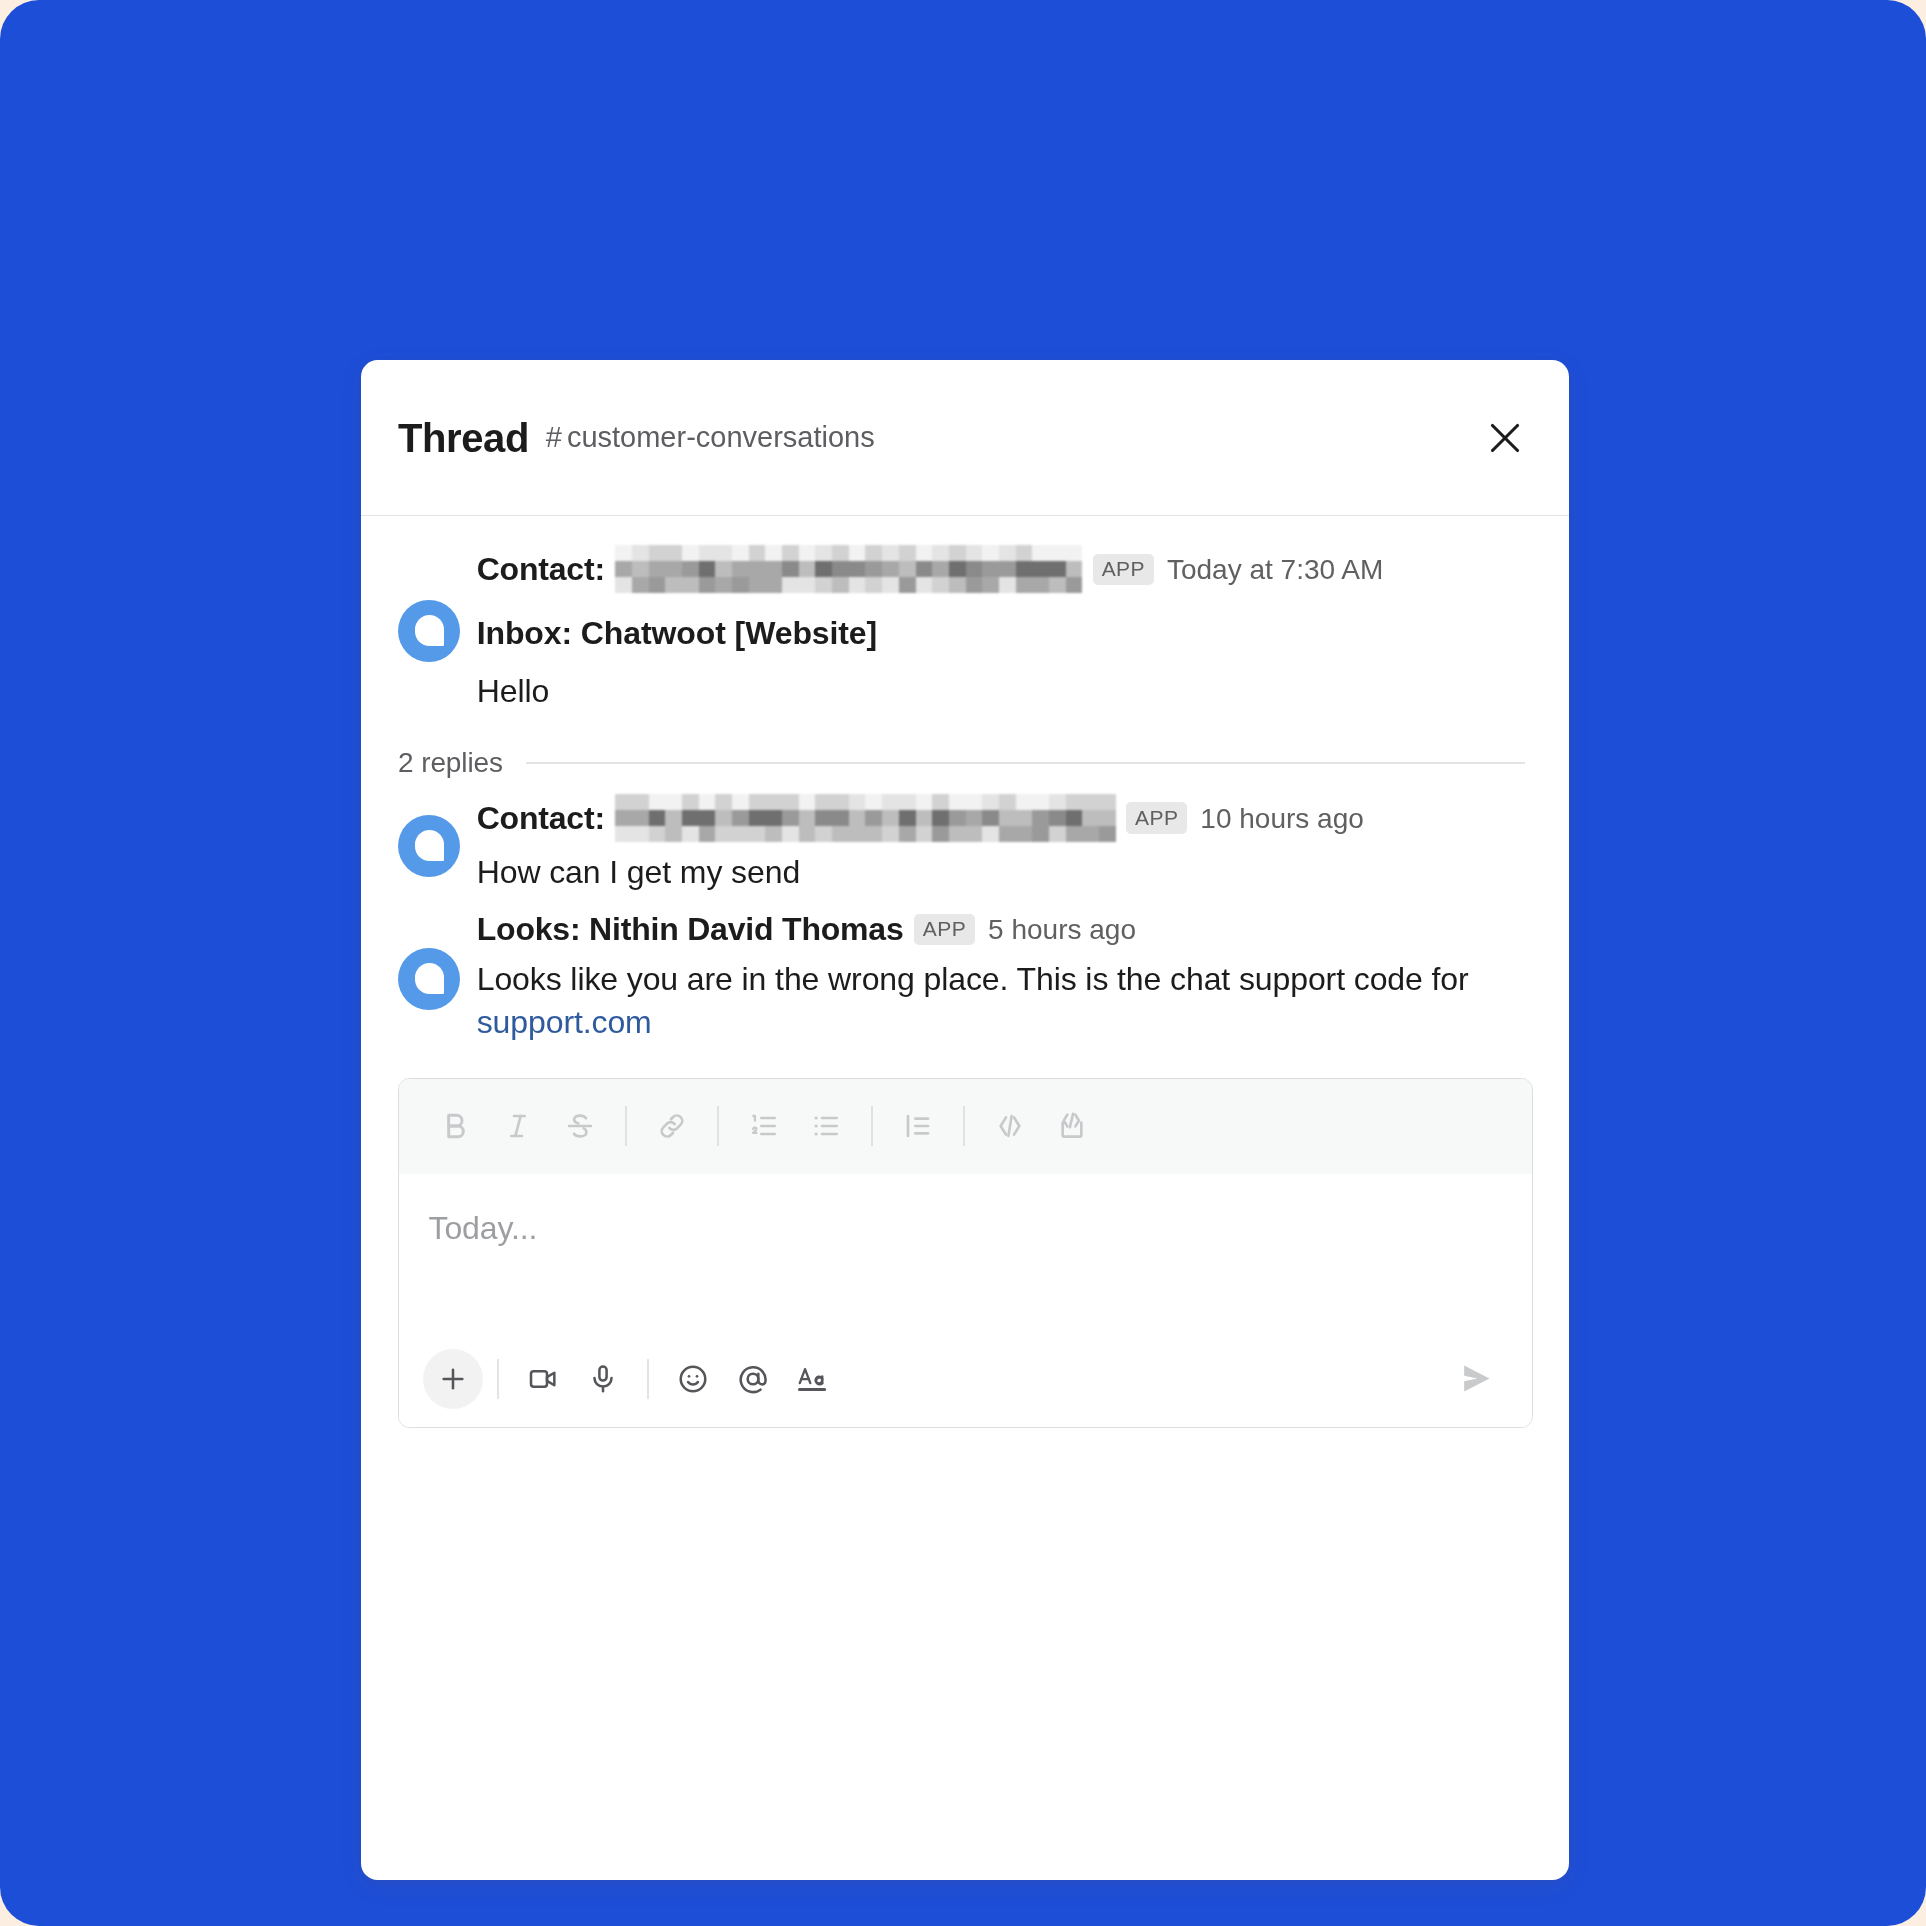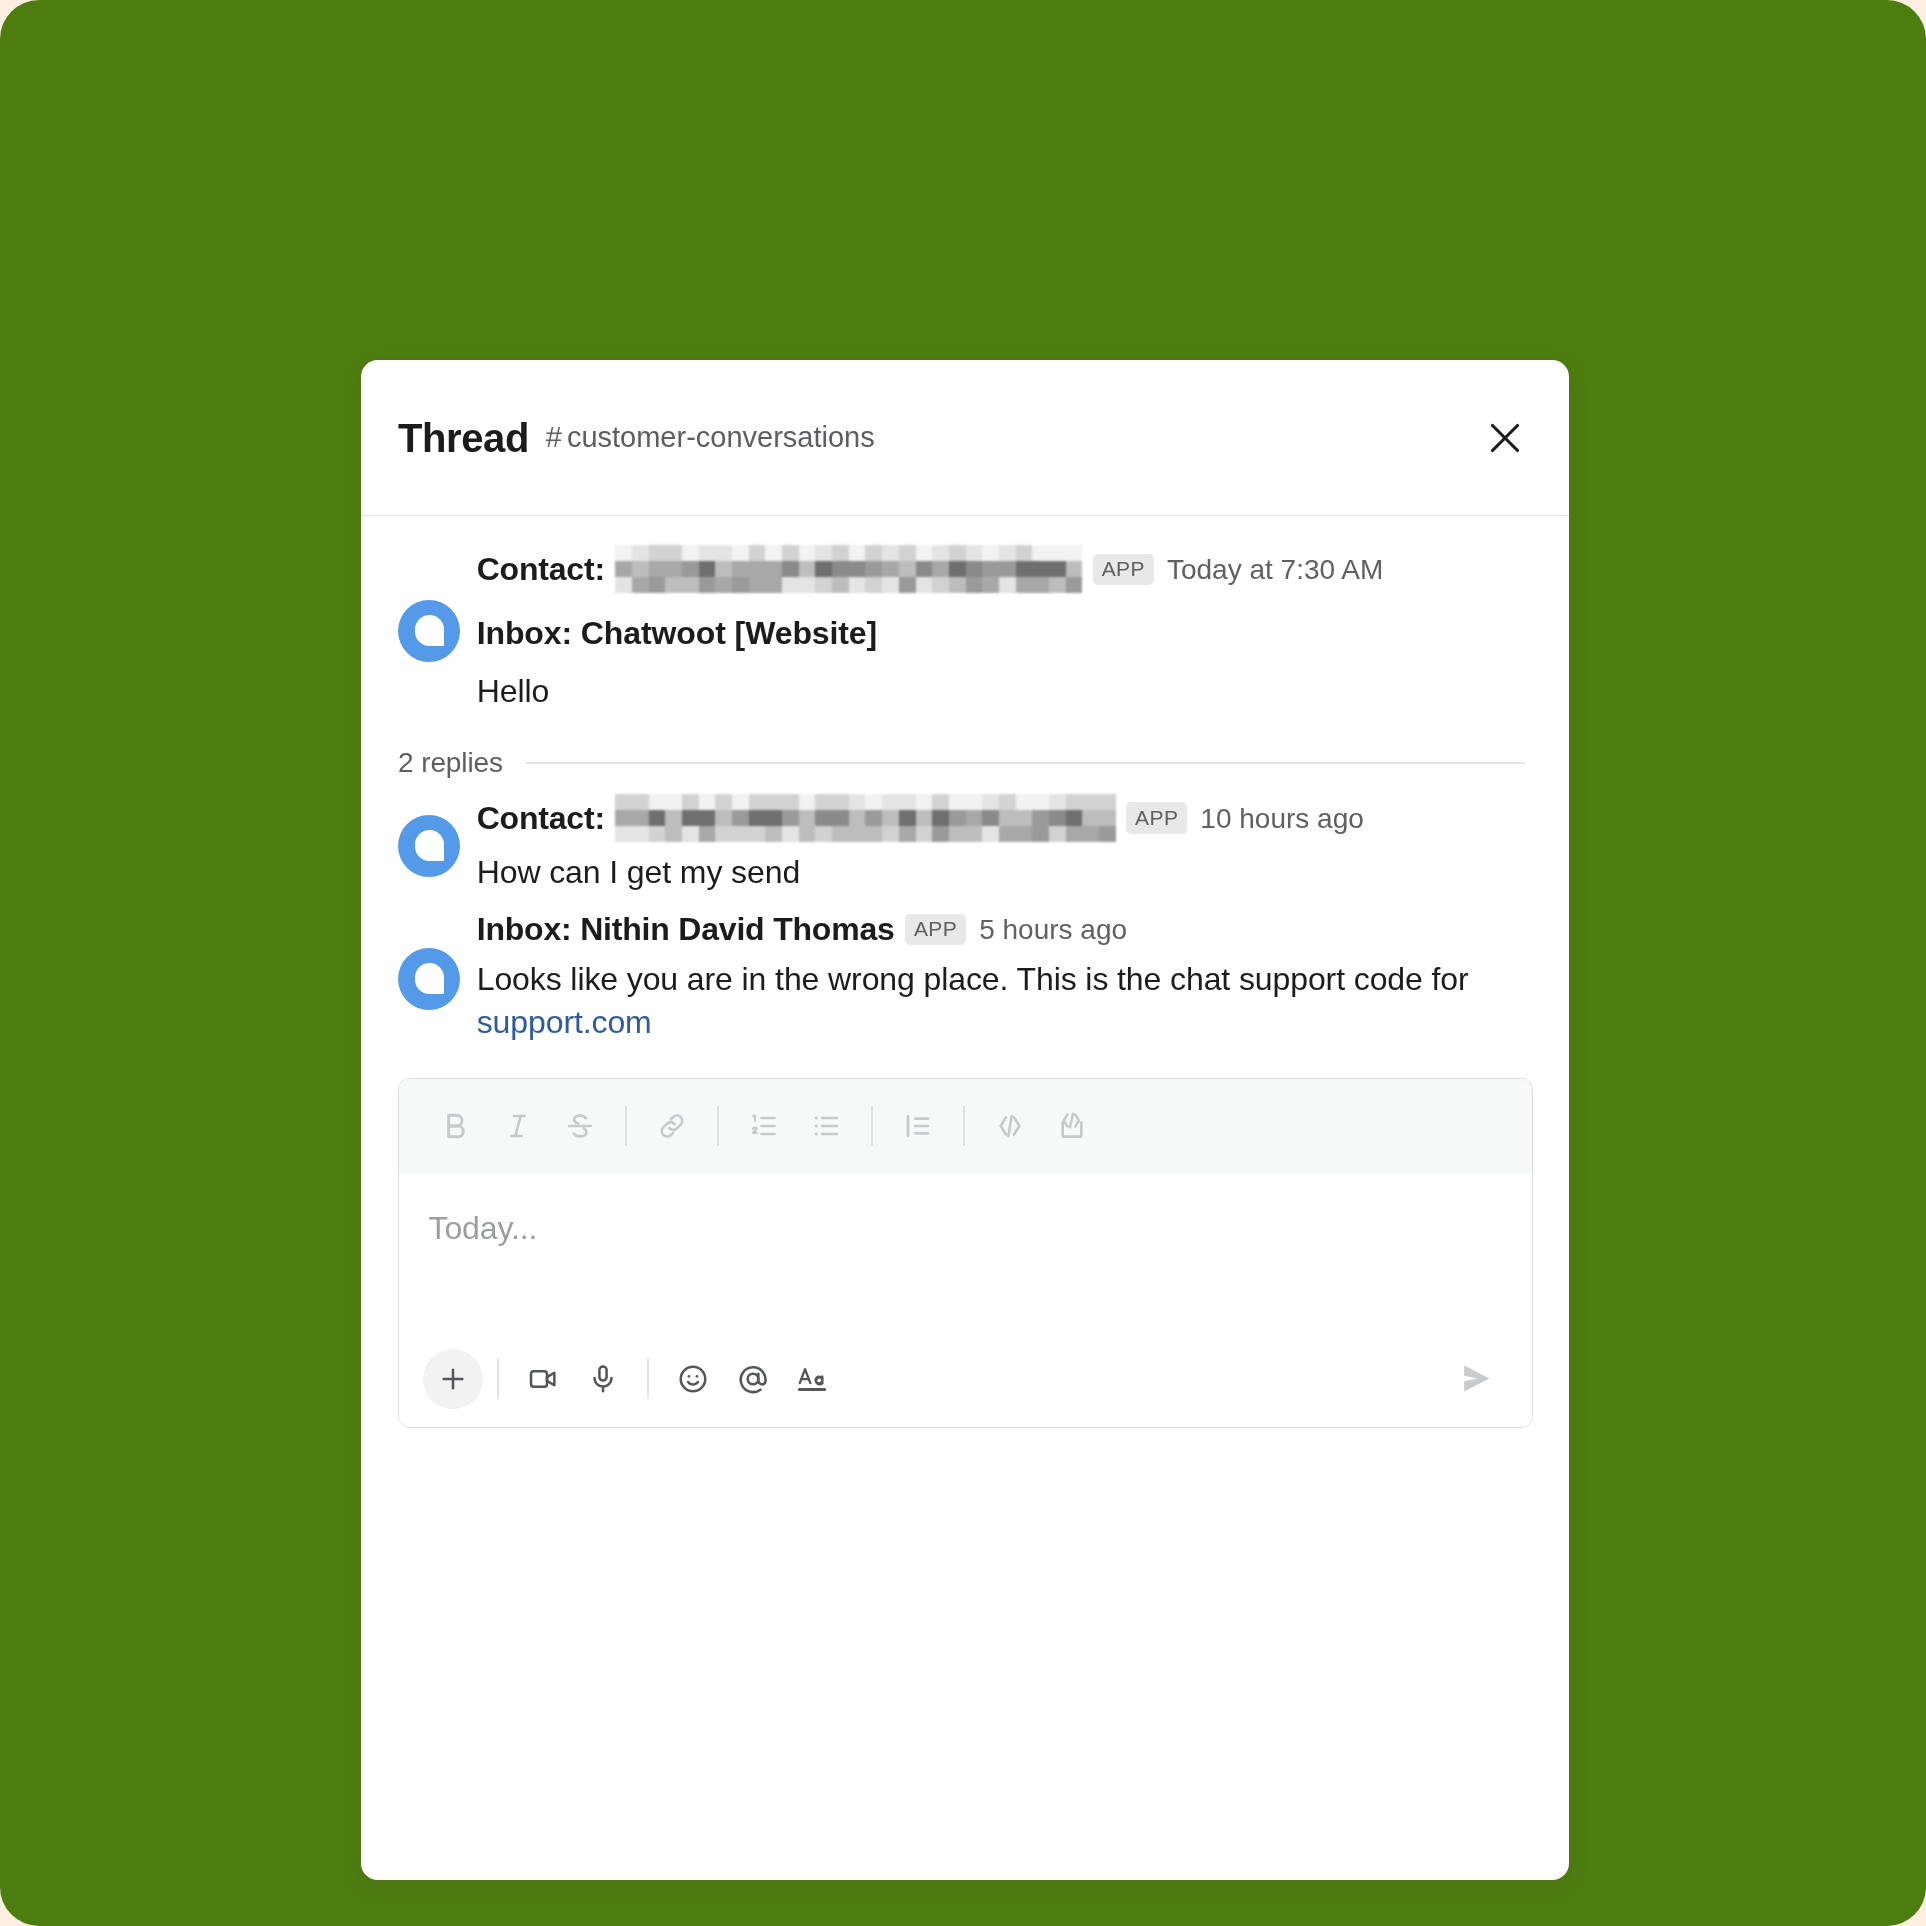--- a/index.html
+++ b/index.html
@@ -12,21 +12,21 @@
     background: #fdeee2;
     font-family: "Liberation Sans", sans-serif;
     -webkit-font-smoothing: antialiased;
     overflow: hidden;
   }
 
   #page {
     position: relative;
     width: 1926px;
     height: 1926px;
-    background: #4d7c0f;
+    background: #1d4ed8;
     border-radius: 39px;
     overflow: hidden;
   }
 
   
   #thread-card {
     position: absolute;
     left: 361px;
     top: 360px;
     width: 1208px;
@@ -565,21 +565,21 @@
             <span class="timestamp">10 hours ago</span>
           </div>
           <div class="msg-text tight">How can I get my send</div>
         </div>
       </div>
 
       <div class="message msg-reply">
         <div class="avatar"></div>
         <div class="msg-body">
           <div class="msg-meta">
-            <span class="sender-name">Inbox: Nithin David Thomas</span>
+            <span class="sender-name">Looks: Nithin David Thomas</span>
             <span class="app-badge">APP</span>
             <span class="timestamp">5 hours ago</span>
           </div>
           <div class="msg-text tight"><span>Looks like you are in the wrong place. This is the chat support code for </span><a class="msg-link" href="#">support.com</a></div>
         </div>
       </div>
 
     </div>
 
     <div class="composer-wrap">

